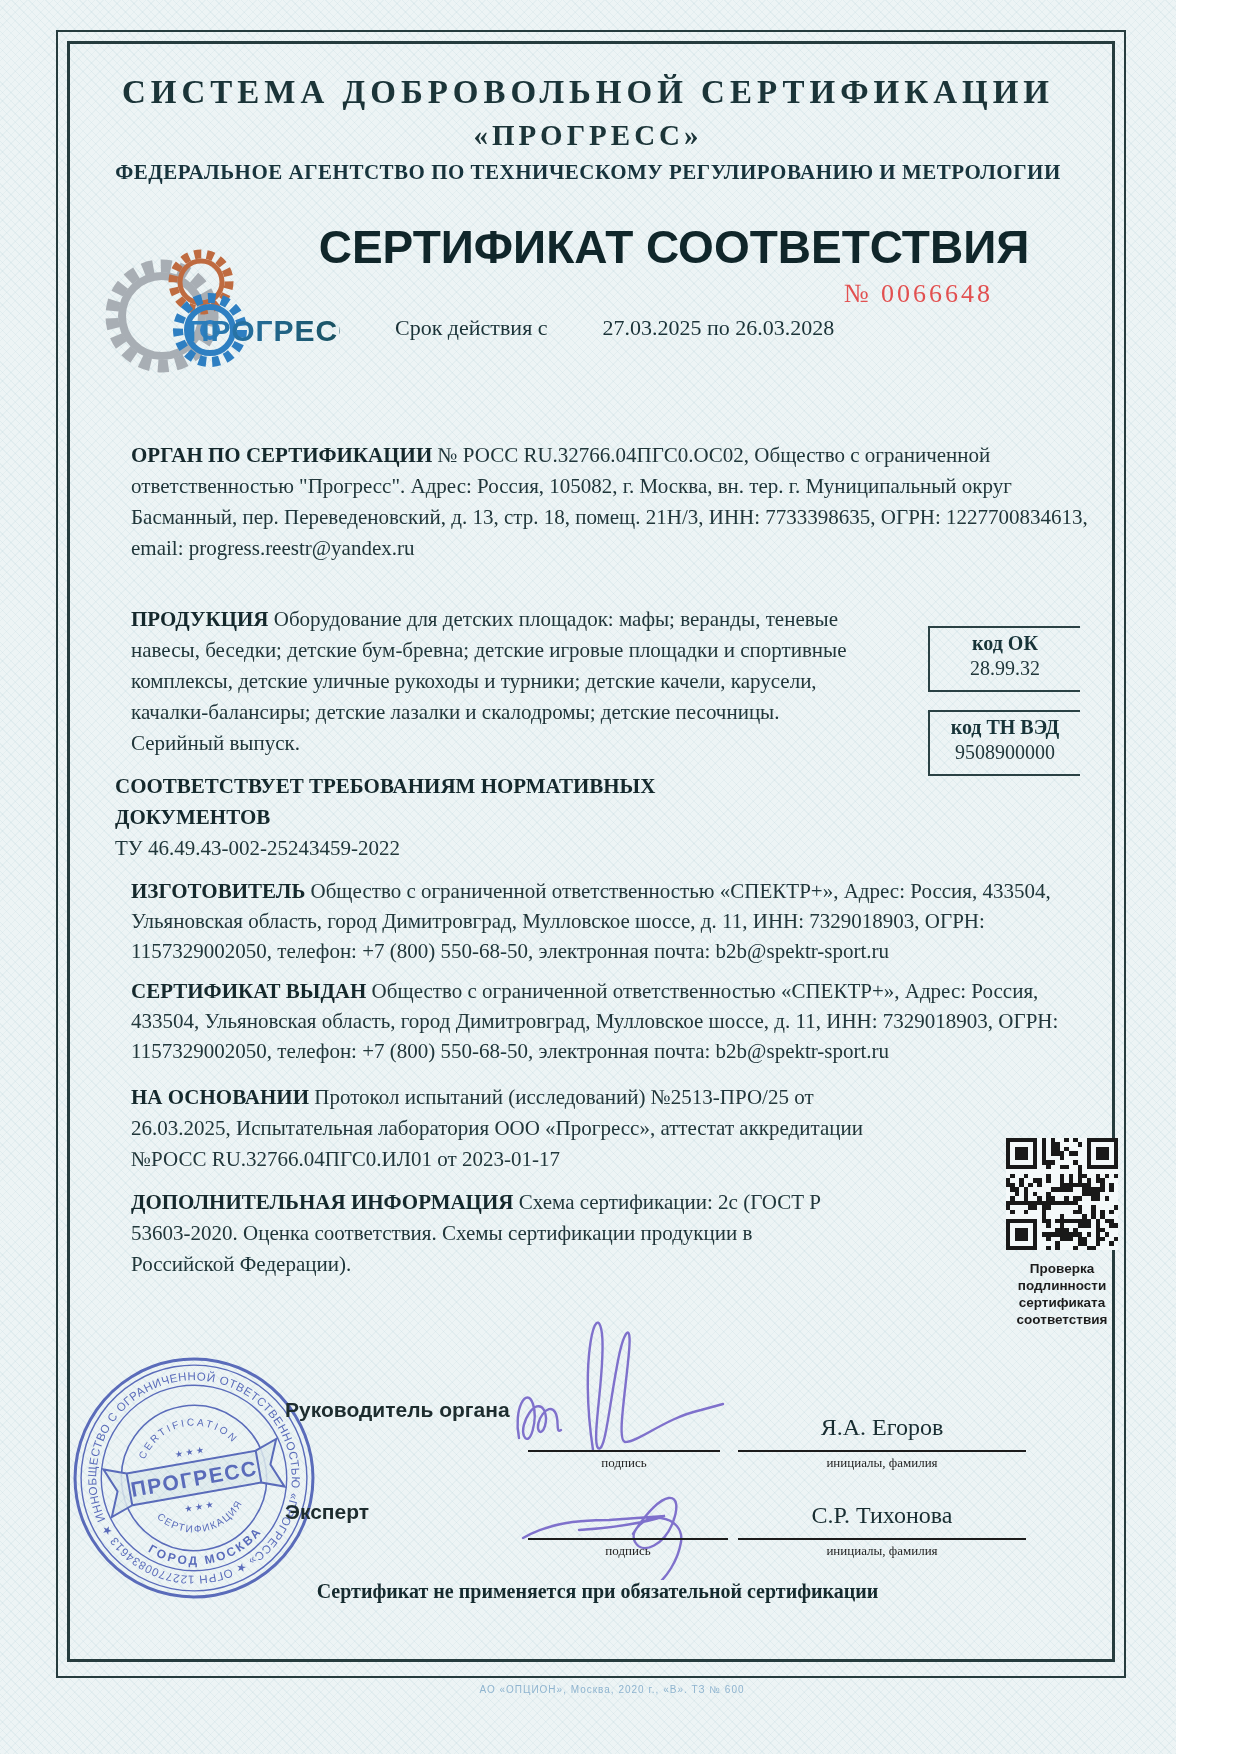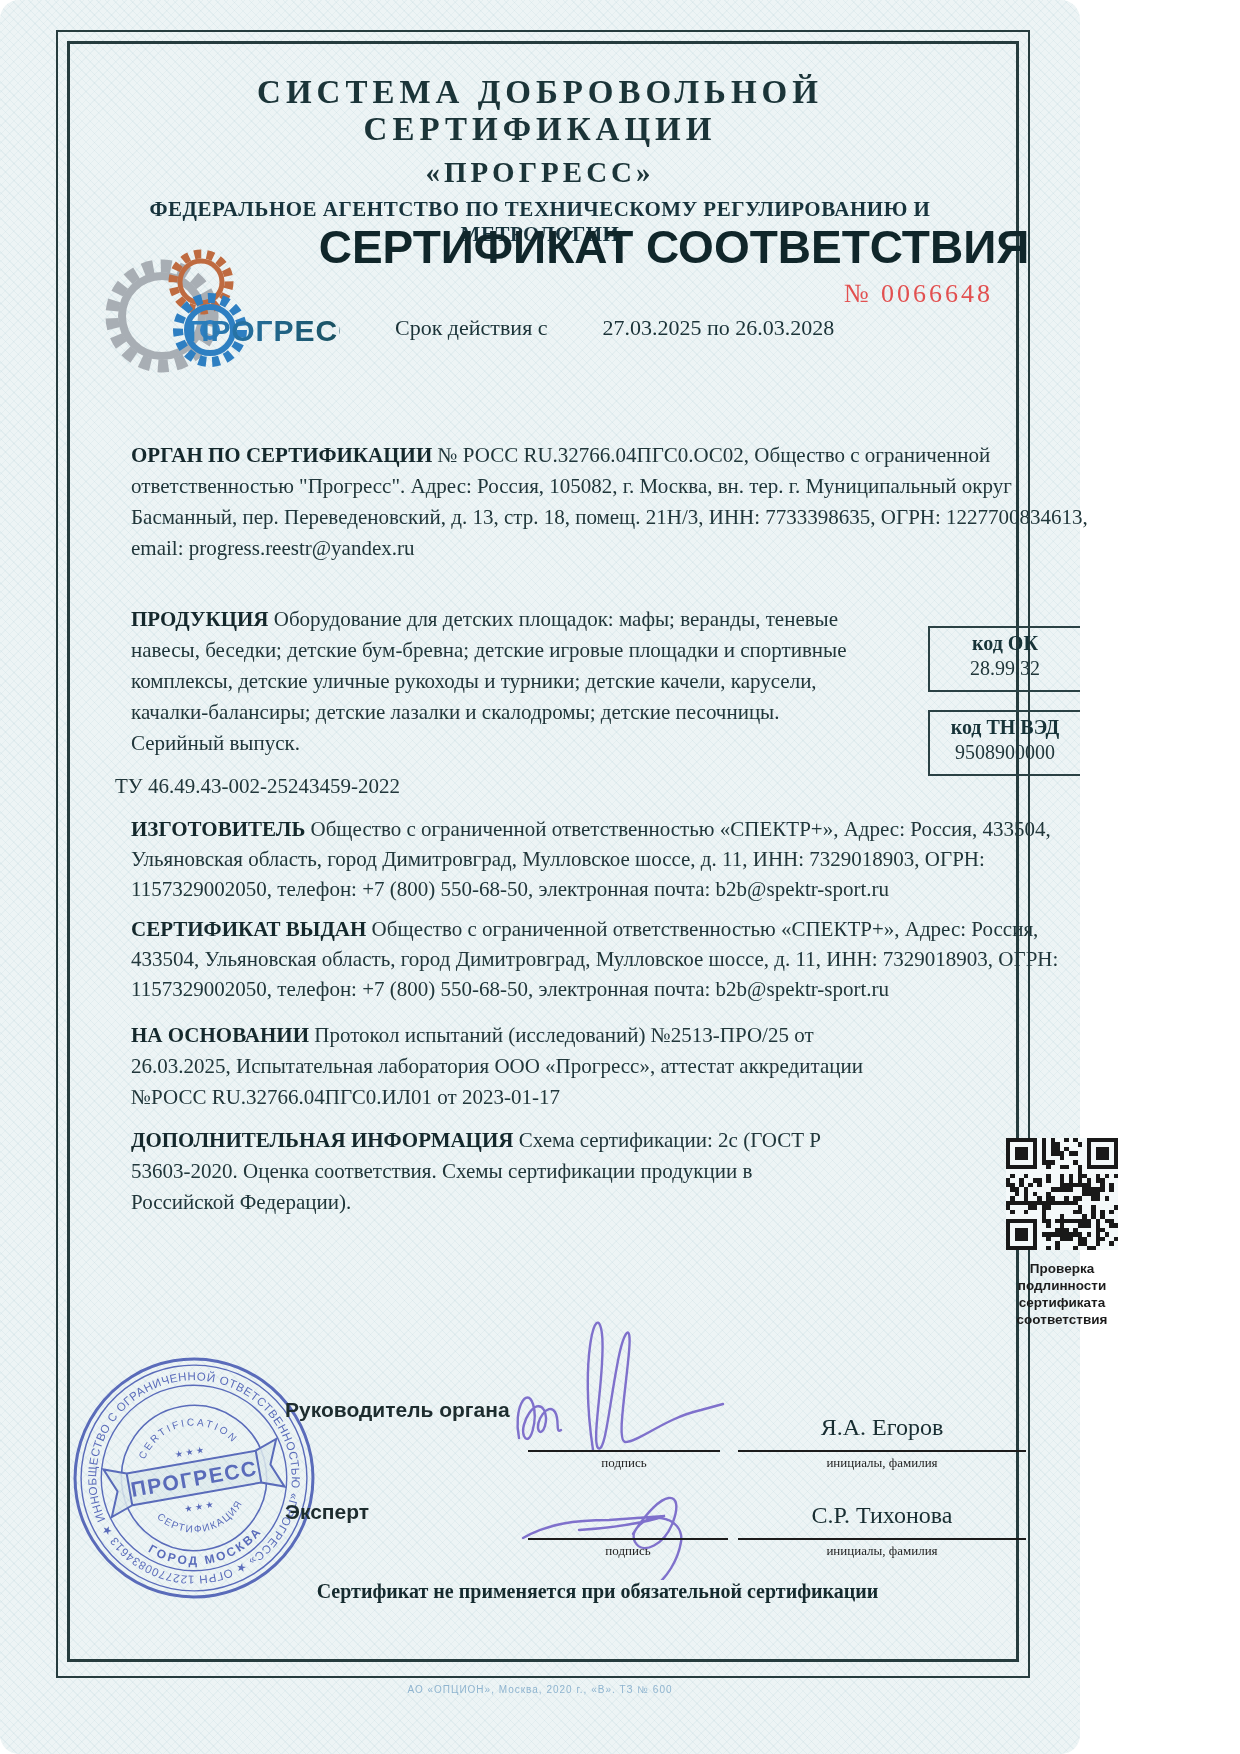--- a/index.html
+++ b/index.html
@@ -1,23 +1,23 @@
 <!DOCTYPE html>
 <html><head>
 <meta charset="utf-8">
 <style>
   html,body{margin:0;padding:0;}
   body{width:1240px;height:1754px;overflow:hidden;
        font-family:"Liberation Serif","DejaVu Serif",serif;}
-  .page{position:relative;width:1080px;height:1754px;
+  .page{position:relative;width:1176px;height:1754px;
         background-color:#edf4f5;
         background-image:
           repeating-linear-gradient(45deg, rgba(126,175,188,.10) 0 1px, transparent 1px 6px),
           repeating-linear-gradient(-45deg, rgba(126,175,188,.08) 0 1px, transparent 1px 6px);
-        color:#20363a;border-radius:19px;}
+        color:#20363a;}
   
   .frame-outer{position:absolute;top:30px;left:56px;right:50px;bottom:76px;
                border:2px solid #263c3e;}
   .frame-inner{position:absolute;top:41px;left:67px;right:61px;bottom:92px;
                border:3px solid #263c3e;}
   
   .hdr{position:absolute;top:74px;left:90px;right:90px;text-align:center;color:#1b3438;}
   .hdr-1{font-weight:bold;font-size:33px;letter-spacing:5px;}
   .hdr-2{font-weight:bold;font-size:29px;letter-spacing:4px;margin-top:8px;}
   .hdr-3{font-weight:bold;font-size:21px;letter-spacing:.5px;margin-top:8px;color:#17333c;}
@@ -78,21 +78,21 @@
   .name-1{left:738px;top:1414px;width:288px;}
   .name-2{left:738px;top:1502px;width:288px;}
   .autograph{position:absolute;pointer-events:none;}
   .autograph-1{left:505px;top:1288px;}
   .autograph-2{left:505px;top:1460px;}
   
   .footnote{position:absolute;left:115px;top:1580px;width:965px;text-align:center;
             font-weight:bold;font-size:20px;color:#152a2e;}
   .print-footer{position:absolute;left:0;top:1684px;width:100%;text-align:center;
                 font-family:"Liberation Sans","DejaVu Sans",sans-serif;
-                font-size:10px;letter-spacing:1px;color:#8fb4cf;}
+                font-size:10px;letter-spacing:1px;color:#8fb4cf;padding-left:24px;}
   svg text{font-family:"Liberation Sans","DejaVu Sans",sans-serif;}
 </style>
 </head>
 <body>
 
 <div class="page">
 
   <div class="frame-outer"></div>
   <div class="frame-inner"></div>
 
@@ -152,20 +152,21 @@
       <div class="codebox box-ok">
         <div class="cb-label">код ОК</div>
         <div class="cb-value">28.99.32</div>
       </div>
       <div class="codebox box-tnved">
         <div class="cb-label">код ТН ВЭД</div>
         <div class="cb-value">9508900000</div>
       </div>
     </div>
 
+    <b class="conf-lead">СООТВЕТСТВУЕТ ТРЕБОВАНИЯМ НОРМАТИВНЫХ ДОКУМЕНТОВ</b>
     <span class="conf-text">ТУ 46.49.43-002-25243459-2022</span>
 
     <p class="para wide manu">
       <b>ИЗГОТОВИТЕЛЬ</b>
       <span>Общество с ограниченной ответственностью «СПЕКТР+», Адрес: Россия, 433504, Ульяновская область, город Димитровград, Мулловское шоссе, д. 11, ИНН: 7329018903, ОГРН: 1157329002050, телефон: +7 (800) 550-68-50, электронная почта: b2b@spektr-sport.ru</span>
     </p>
 
     <p class="para wide issued">
       <b>СЕРТИФИКАТ ВЫДАН</b>
       <span>Общество с ограниченной ответственностью «СПЕКТР+», Адрес: Россия, 433504, Ульяновская область, город Димитровград, Мулловское шоссе, д. 11, ИНН: 7329018903, ОГРН: 1157329002050, телефон: +7 (800) 550-68-50, электронная почта: b2b@spektr-sport.ru</span>

